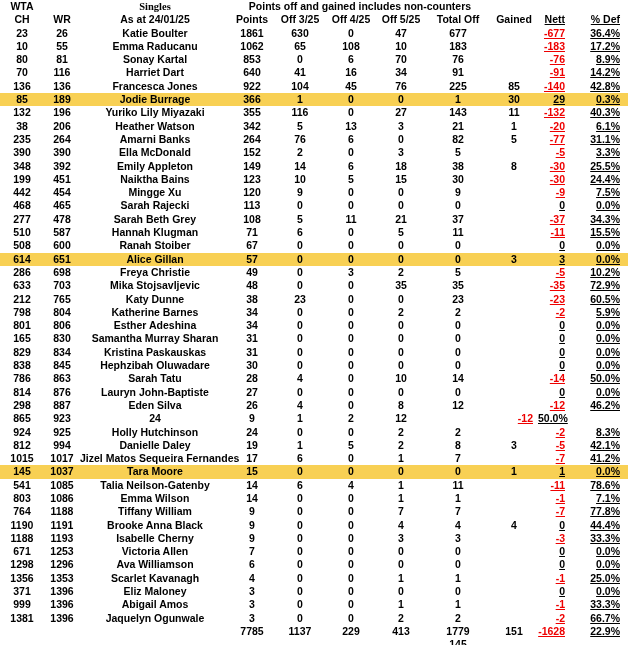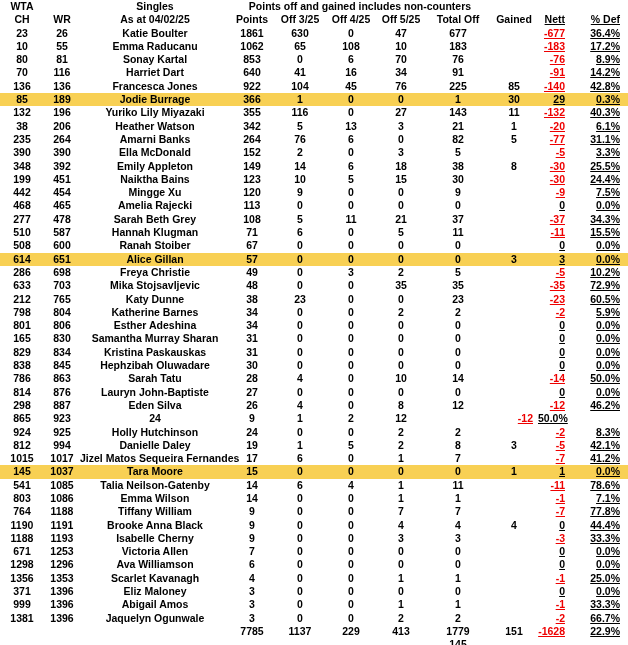--- a/index.html
+++ b/index.html
@@ -14,37 +14,37 @@
     grid-template-columns:44px 36px 150px 44px 52px 50px 50px 64px 48px 32px 58px;
     height:13.3px;line-height:13.3px;align-items:center;
   }
   .c{text-align:center;white-space:nowrap;box-sizing:border-box;}
   .c.right{text-align:right;}
   .c.c9{padding-right:5px;text-decoration:underline;}
   .c.c10{padding-right:8px;text-decoration:underline;}
   .neg{color:var(--neg,#ee0000);}
   .hl{background:var(--hl,#f8d054);}
   .gc1{grid-column:1;}
-  .gc3{grid-column:3;}
+  .gc3{grid-column:3;font-family:Liberation Serif, serif;}
   .note{grid-column:4 / span 5;text-align:center;white-space:nowrap;}
 </style>
 </head>
 <body>
 
 <div class="sheet">
   <div class="row">
     <div class="c gc1">WTA</div>
     <div class="c gc3">Singles</div>
     <div class="note">Points off and gained includes non-counters</div>
   </div>
   <div id="dyn-rows">
       <div class="row">
         <div class="c c0">CH</div>
         <div class="c c1">WR</div>
-        <div class="c c2">As at 04/02/25</div>
+        <div class="c c2">As at 24/01/25</div>
         <div class="c c3">Points</div>
         <div class="c c4">Off 3/25</div>
         <div class="c c5">Off 4/25</div>
         <div class="c c6">Off 5/25</div>
         <div class="c c7">Total Off</div>
         <div class="c c8">Gained</div>
         <div class="c c9 right">Nett</div>
         <div class="c c10 right">% Def</div>
       </div>
       <div class="row">
@@ -212,21 +212,21 @@
         <div class="c c5">0</div>
         <div class="c c6">0</div>
         <div class="c c7">9</div>
         <div class="c c8"></div>
         <div class="c c9 right neg">-9</div>
         <div class="c c10 right">7.5%</div>
       </div>
       <div class="row">
         <div class="c c0">468</div>
         <div class="c c1">465</div>
-        <div class="c c2">Amelia Rajecki</div>
+        <div class="c c2">Sarah Rajecki</div>
         <div class="c c3">113</div>
         <div class="c c4">0</div>
         <div class="c c5">0</div>
         <div class="c c6">0</div>
         <div class="c c7">0</div>
         <div class="c c8"></div>
         <div class="c c9 right">0</div>
         <div class="c c10 right">0.0%</div>
       </div>
       <div class="row">

